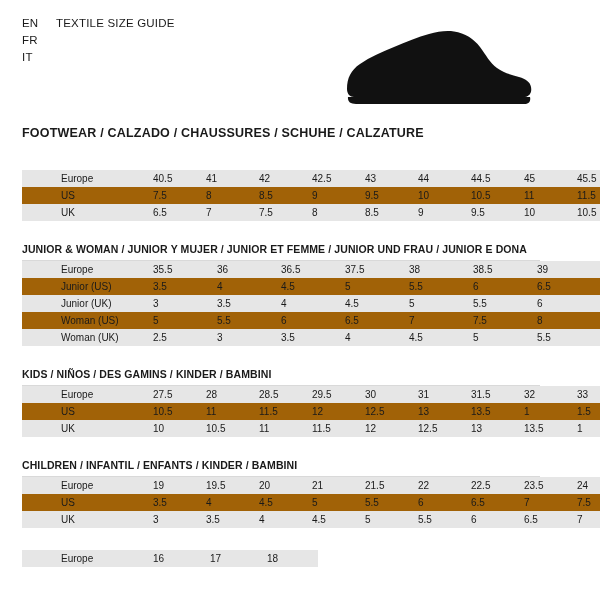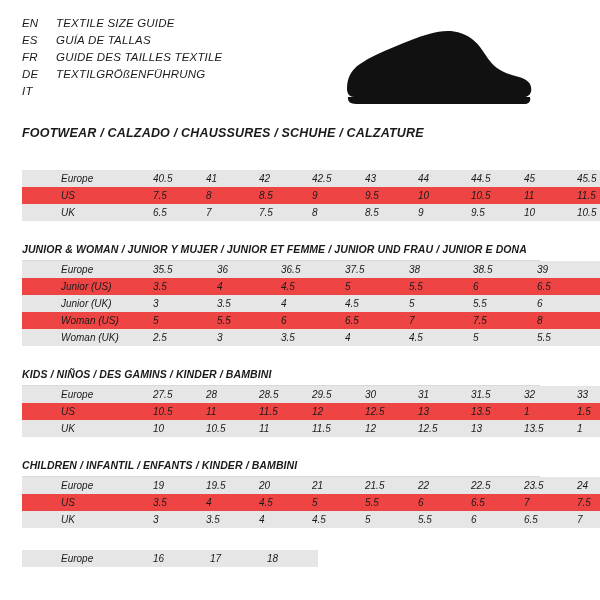--- a/index.html
+++ b/index.html
@@ -14,21 +14,20 @@
     color: #1a1a1a;
     position: relative;
     overflow: hidden;
   }
   .page {
     width: 562px;
     height: 600px;
     box-sizing: border-box;
     padding: 14px 22px 0 22px;
     position: relative;
-    font-style: italic;
   }
 
   
   .header {
     display: flex;
     align-items: flex-start;
     justify-content: space-between;
   }
   .lang-block {
     display: flex;
@@ -85,49 +84,40 @@
     font-size: 10px;
   }
   td {
     height: 17px;
     padding: 0 0 0 6px;
     vertical-align: middle;
     border: none;
     white-space: nowrap;
   }
   tr.shaded td { background: #e6e6e6; }
-  tr.plain td { background: #ef4444; }
+  tr.plain td { background: #a16207; }
   td.label {
     width: 86px;
     padding-left: 39px;
   }
   .group.babies table { width: 240px; }
 </style>
 </head>
 <body>
 
 <div class="page">
 
   <div class="header">
     <div class="lang-block">
         <div class="lang-row">
           <span class="lang-code">EN</span>
           <span class="lang-text">TEXTILE SIZE GUIDE</span>
         </div>
         <div class="lang-row">
-          <span class="lang-code">ES</span>
-          <span class="lang-text">GUÍA DE TALLAS</span>
-        </div>
-        <div class="lang-row">
           <span class="lang-code">FR</span>
-          <span class="lang-text">GUIDE DES TAILLES TEXTILE</span>
-        </div>
-        <div class="lang-row">
-          <span class="lang-code">DE</span>
-          <span class="lang-text">TEXTILGRÖßENFÜHRUNG</span>
         </div>
         <div class="lang-row">
           <span class="lang-code">IT</span>
         </div>
       </div>
     <div class="shoe-wrap">
       <svg width="200" height="86" viewBox="0 0 200 86" xmlns="http://www.w3.org/2000/svg">
         <path d="M13 63 C13 52 17 44 26 38 C36 31 48 26 60 21 C72 16 84 11 95 8
                  C104 5.5 112 4.5 120 5.5 C131 7 140 13 146 21
                  C152 29 156 37 163 42 C170 47 178 49 185 51

